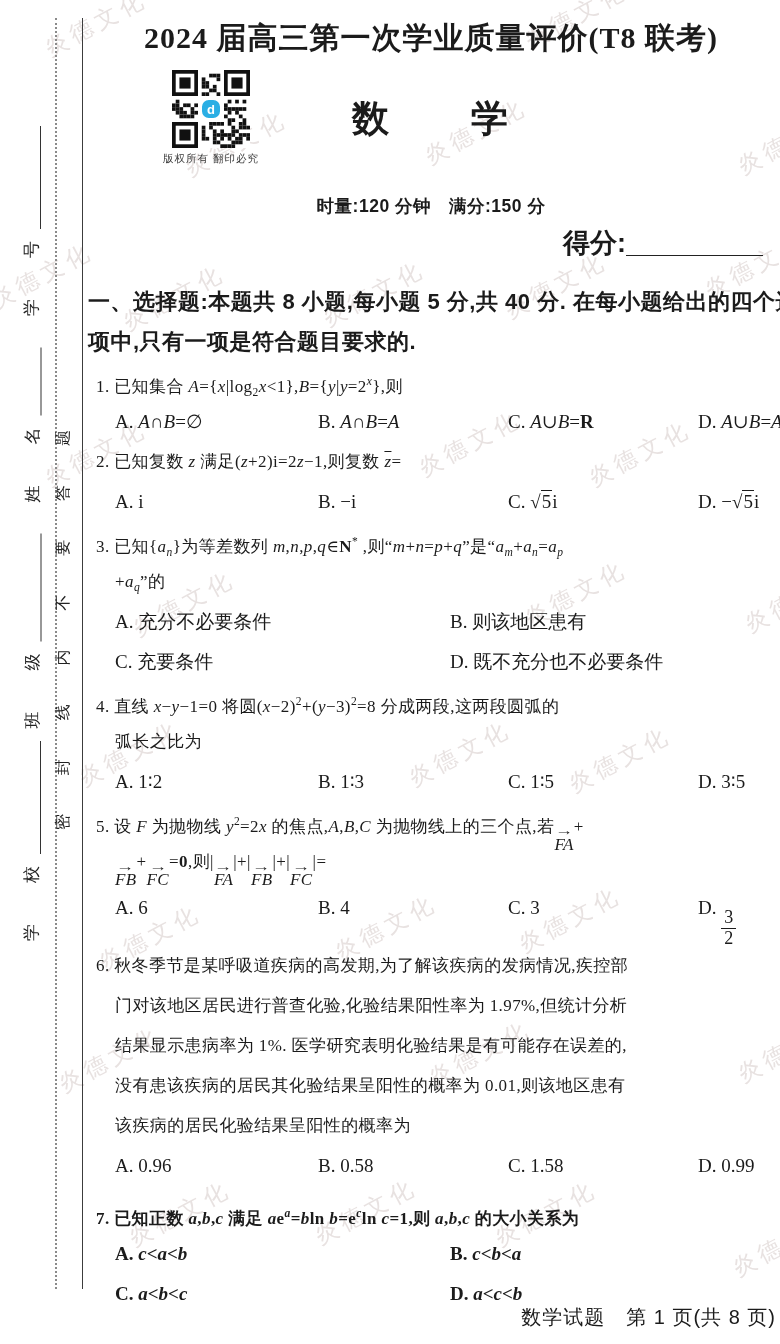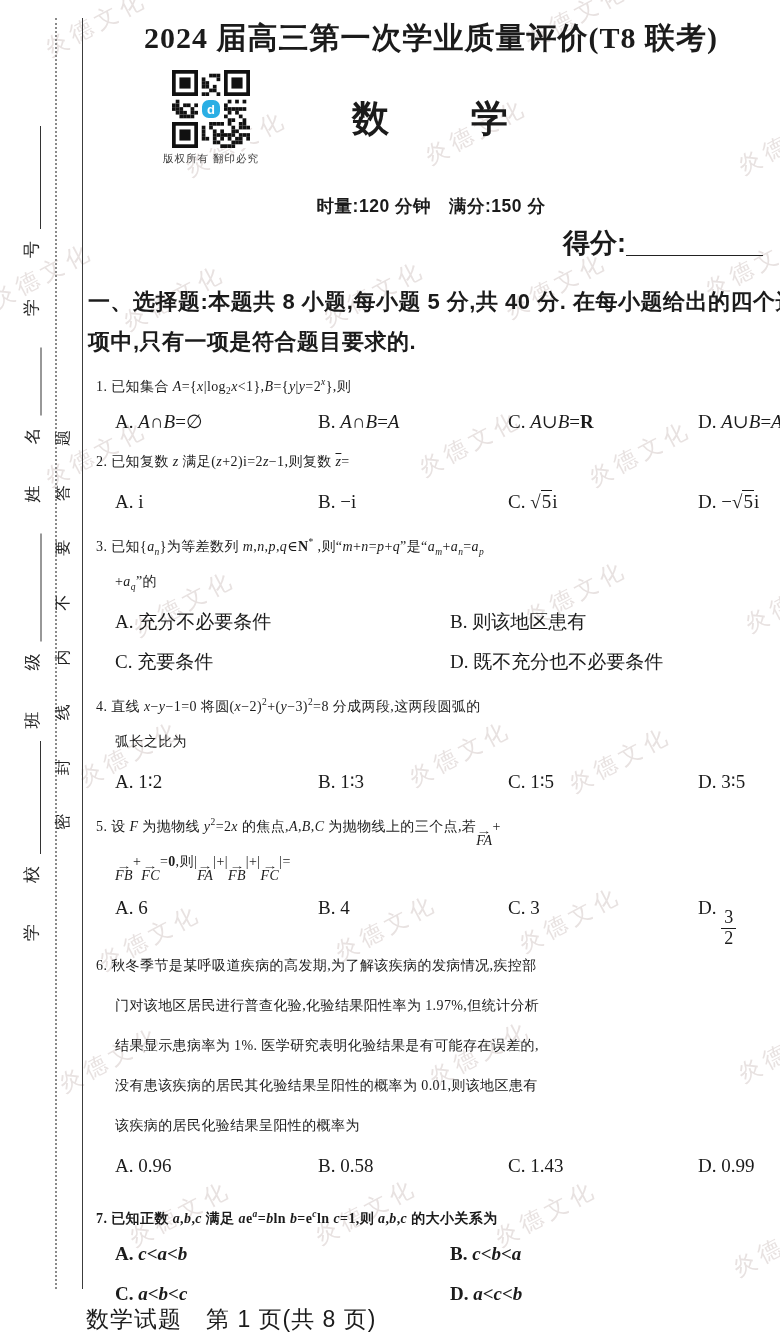--- a/index.html
+++ b/index.html
@@ -59,37 +59,37 @@
     font-family:"Liberation Sans","DejaVu Sans",sans-serif;letter-spacing:.5px;}
   .score-row{left:563px;top:230px;width:200px;display:flex;align-items:flex-end;}
   .score-row .slab{font-size:27px;font-weight:bold;line-height:26px;
     font-family:"Liberation Sans","DejaVu Sans",sans-serif;}
   .score-row .sline{flex:1 1 auto;border-bottom:1.5px solid #222;height:4px;}
   
   #content{position:absolute;left:96px;top:282px;width:672px;}
   .sec{margin-left:-8px;font-weight:bold;font-size:22px;letter-spacing:.5px;
     font-family:"Liberation Sans","DejaVu Sans",sans-serif;height:40px;line-height:40px;white-space:nowrap;}
   .q{padding-left:19px;}
-  .line{height:40px;line-height:40px;font-size:14px;white-space:nowrap;letter-spacing:.4px;}
+  .line{height:40px;line-height:40px;font-size:17px;white-space:nowrap;letter-spacing:.4px;}
   .line.first{margin-left:-19px;}
   .opts{display:grid;height:40px;line-height:40px;font-size:19px;white-space:nowrap;}
   .opts.c4{grid-template-columns:173px 160px 160px auto;gap:30px;}
   .opts.c2{grid-template-columns:335px auto;}
   .opts.tall{height:52px;line-height:52px;}
   .q.mt12{margin-top:12px;} .q.mt8{margin-top:8px;font-weight:bold;}
   i{font-family:"Liberation Serif","DejaVu Serif",serif;}
   sup,sub{font-size:68%;}
   .ol{text-decoration:overline;}
   .rt .rad{border-top:1.6px solid #1b1b1b;padding:0 1px;}
   .vec{display:inline-flex;flex-direction:column;align-items:center;vertical-align:-0.22em;line-height:1;}
   .vec .va{font-size:.72em;height:.6em;line-height:.55;transform:scaleX(1.5);}
   .vec .vb{font-style:italic;line-height:1.05;}
   .frac{display:inline-flex;flex-direction:column;align-items:center;vertical-align:-0.5em;line-height:1.1;font-size:.95em;}
   .frac .fn{border-bottom:1.6px solid #1b1b1b;padding:0 3px;}
-  .footer{left:86px;top:1304px;width:690px;text-align:left;font-size:23px;
+  .footer{left:86px;top:1304px;width:690px;text-align:right;font-size:20px;
     font-family:"Liberation Sans","DejaVu Sans",sans-serif;letter-spacing:1px;}
 </style>
 </head>
 <body>
 
 <div id="wm-layer">
     <div class="wm" style="left: 40px; top: 8px; color: rgb(232, 226, 225);">炎德文化</div>
     <div class="wm" style="left: 520px; top: 0px; color: rgb(232, 226, 225);">炎德文化</div>
     <div class="wm" style="left: 180px; top: 128px; color: rgb(232, 226, 225);">炎德文化</div>
     <div class="wm" style="left: 420px; top: 116px; color: rgb(232, 226, 225);">炎德文化</div>
@@ -367,21 +367,21 @@
       </div>
       <div class="q mt12">
         <div class="line first">6. 秋冬季节是某呼吸道疾病的高发期,为了解该疾病的发病情况,疾控部</div>
         <div class="line">门对该地区居民进行普查化验,化验结果阳性率为 1.97%,但统计分析</div>
         <div class="line">结果显示患病率为 1%. 医学研究表明化验结果是有可能存在误差的,</div>
         <div class="line">没有患该疾病的居民其化验结果呈阳性的概率为 0.01,则该地区患有</div>
         <div class="line">该疾病的居民化验结果呈阳性的概率为</div>
         <div class="opts c4">
           <span>A. 0.96</span>
           <span>B. 0.58</span>
-          <span>C. 1.43</span>
+          <span>C. 1.58</span>
           <span>D. 0.99</span>
         </div>
       </div>
       <div class="q mt8">
         <div class="line first">7. 已知正数 <i>a</i>,<i>b</i>,<i>c</i> 满足 <i>a</i>e<sup><i>a</i></sup>=<i>b</i>ln <i>b</i>=e<sup><i>c</i></sup>ln <i>c</i>=1,则 <i>a</i>,<i>b</i>,<i>c</i> 的大小关系为</div>
         <div class="opts c2">
           <span>A. <i>c</i>&lt;<i>a</i>&lt;<i>b</i></span>
           <span>B. <i>c</i>&lt;<i>b</i>&lt;<i>a</i></span>
         </div>
         <div class="opts c2">

